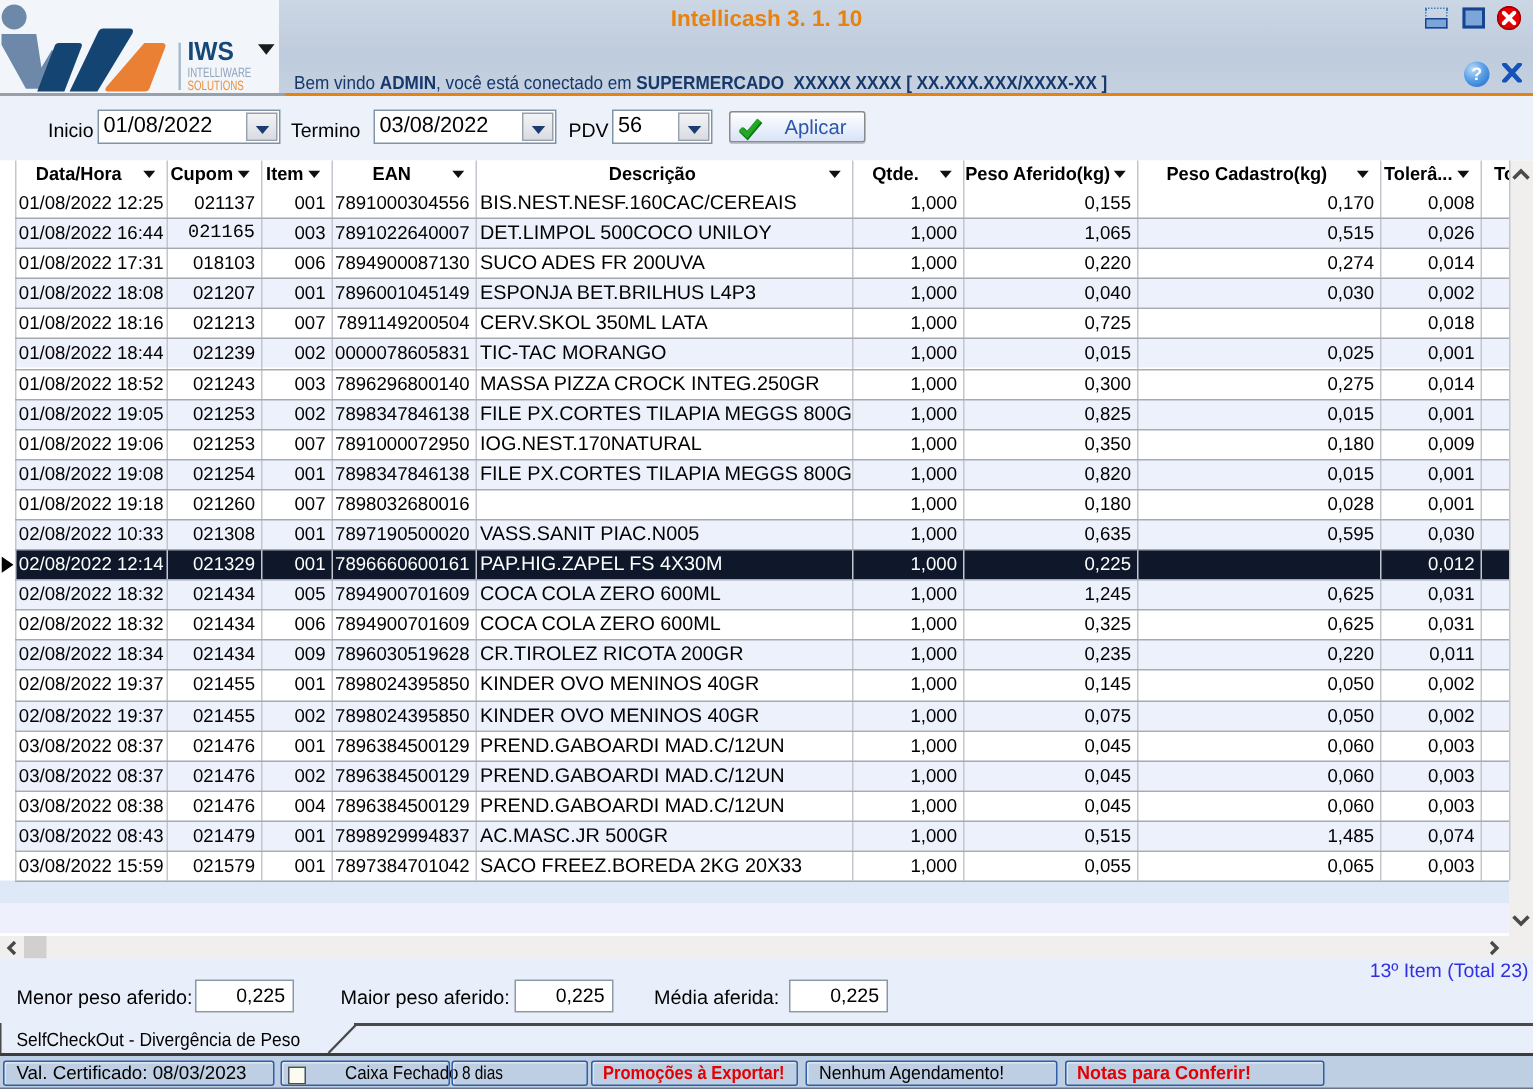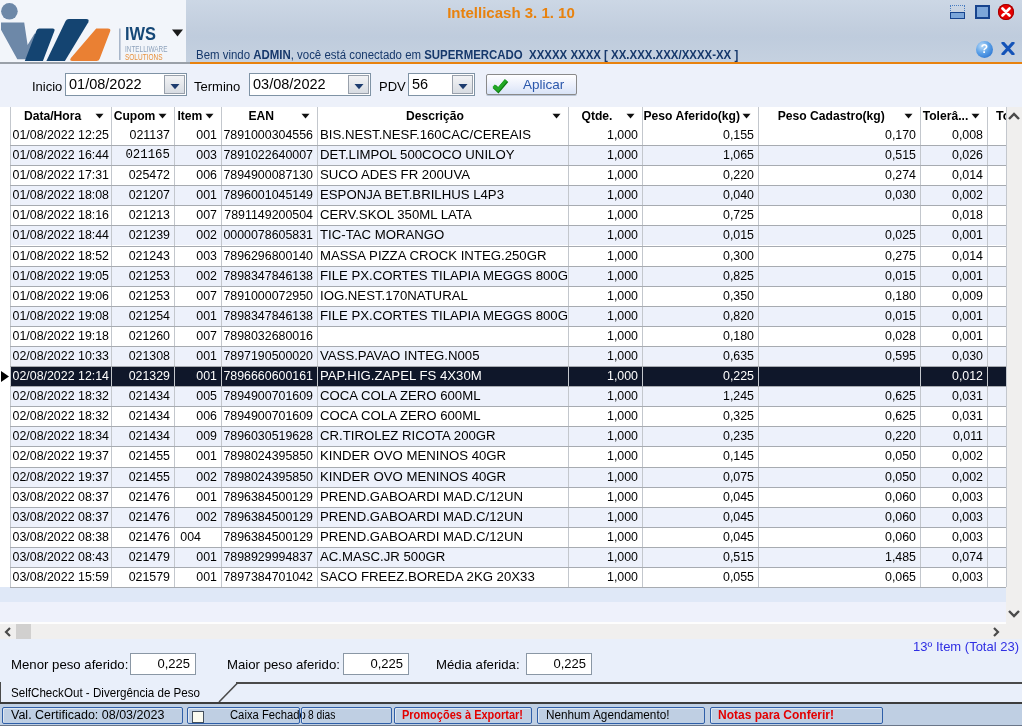--- a/index.html
+++ b/index.html
@@ -184,21 +184,21 @@
         <div class="c r" style="left:164px;width:47px;">003</div>
         <div class="c r" style="left:211px;width:96px;">7891022640007</div>
         <div class="c l d" style="left:307px;width:251px;">DET.LIMPOL 500COCO UNILOY</div>
         <div class="c r" style="left:558px;width:74px;">1,000</div>
         <div class="c r" style="left:632px;width:116px;">1,065</div>
         <div class="c r" style="left:748px;width:162px;">0,515</div>
         <div class="c r" style="left:910px;width:67px;">0,026</div>
       </div>
 <div class="row rowa" style="top:58.2px;">
         <div class="c r" style="left:0px;width:101px;">01/08/2022 17:31</div>
-        <div class="c r" style="left:101px;width:63px;">025472</div>
+        <div class="c r" style="left:101px;width:63px;">018103</div>
         <div class="c r" style="left:164px;width:47px;">006</div>
         <div class="c r" style="left:211px;width:96px;">7894900087130</div>
         <div class="c l d" style="left:307px;width:251px;">SUCO ADES FR 200UVA</div>
         <div class="c r" style="left:558px;width:74px;">1,000</div>
         <div class="c r" style="left:632px;width:116px;">0,220</div>
         <div class="c r" style="left:748px;width:162px;">0,274</div>
         <div class="c r" style="left:910px;width:67px;">0,014</div>
       </div>
 <div class="row rowb" style="top:78.3px;">
         <div class="c r" style="left:0px;width:101px;">01/08/2022 18:08</div>
@@ -284,21 +284,21 @@
         <div class="c r" style="left:558px;width:74px;">1,000</div>
         <div class="c r" style="left:632px;width:116px;">0,180</div>
         <div class="c r" style="left:748px;width:162px;">0,028</div>
         <div class="c r" style="left:910px;width:67px;">0,001</div>
       </div>
 <div class="row rowb" style="top:239.0px;">
         <div class="c r" style="left:0px;width:101px;">02/08/2022 10:33</div>
         <div class="c r" style="left:101px;width:63px;">021308</div>
         <div class="c r" style="left:164px;width:47px;">001</div>
         <div class="c r" style="left:211px;width:96px;">7897190500020</div>
-        <div class="c l d" style="left:307px;width:251px;">VASS.PAVAO INTEG.N005</div>
+        <div class="c l d" style="left:307px;width:251px;">VASS.SANIT PIAC.N005</div>
         <div class="c r" style="left:558px;width:74px;">1,000</div>
         <div class="c r" style="left:632px;width:116px;">0,635</div>
         <div class="c r" style="left:748px;width:162px;">0,595</div>
         <div class="c r" style="left:910px;width:67px;">0,030</div>
       </div>
 <div class="row rowhl" style="top:259.0px;">
         <div class="c r" style="left:0px;width:101px;">02/08/2022 12:14</div>
         <div class="c r" style="left:101px;width:63px;">021329</div>
         <div class="c r" style="left:164px;width:47px;">001</div>
         <div class="c r" style="left:211px;width:96px;">7896660600161</div>
@@ -380,21 +380,21 @@
         <div class="c r" style="left:211px;width:96px;">7896384500129</div>
         <div class="c l d" style="left:307px;width:251px;">PREND.GABOARDI MAD.C/12UN</div>
         <div class="c r" style="left:558px;width:74px;">1,000</div>
         <div class="c r" style="left:632px;width:116px;">0,045</div>
         <div class="c r" style="left:748px;width:162px;">0,060</div>
         <div class="c r" style="left:910px;width:67px;">0,003</div>
       </div>
 <div class="row rowa" style="top:419.7px;">
         <div class="c r" style="left:0px;width:101px;">03/08/2022 08:38</div>
         <div class="c r" style="left:101px;width:63px;">021476</div>
-        <div class="c r" style="left:148px;width:47px;">004</div>
+        <div class="c r" style="left:164px;width:47px;">004</div>
         <div class="c r" style="left:211px;width:96px;">7896384500129</div>
         <div class="c l d" style="left:307px;width:251px;">PREND.GABOARDI MAD.C/12UN</div>
         <div class="c r" style="left:558px;width:74px;">1,000</div>
         <div class="c r" style="left:632px;width:116px;">0,045</div>
         <div class="c r" style="left:748px;width:162px;">0,060</div>
         <div class="c r" style="left:910px;width:67px;">0,003</div>
       </div>
 <div class="row rowb" style="top:439.8px;">
         <div class="c r" style="left:0px;width:101px;">03/08/2022 08:43</div>
         <div class="c r" style="left:101px;width:63px;">021479</div>

